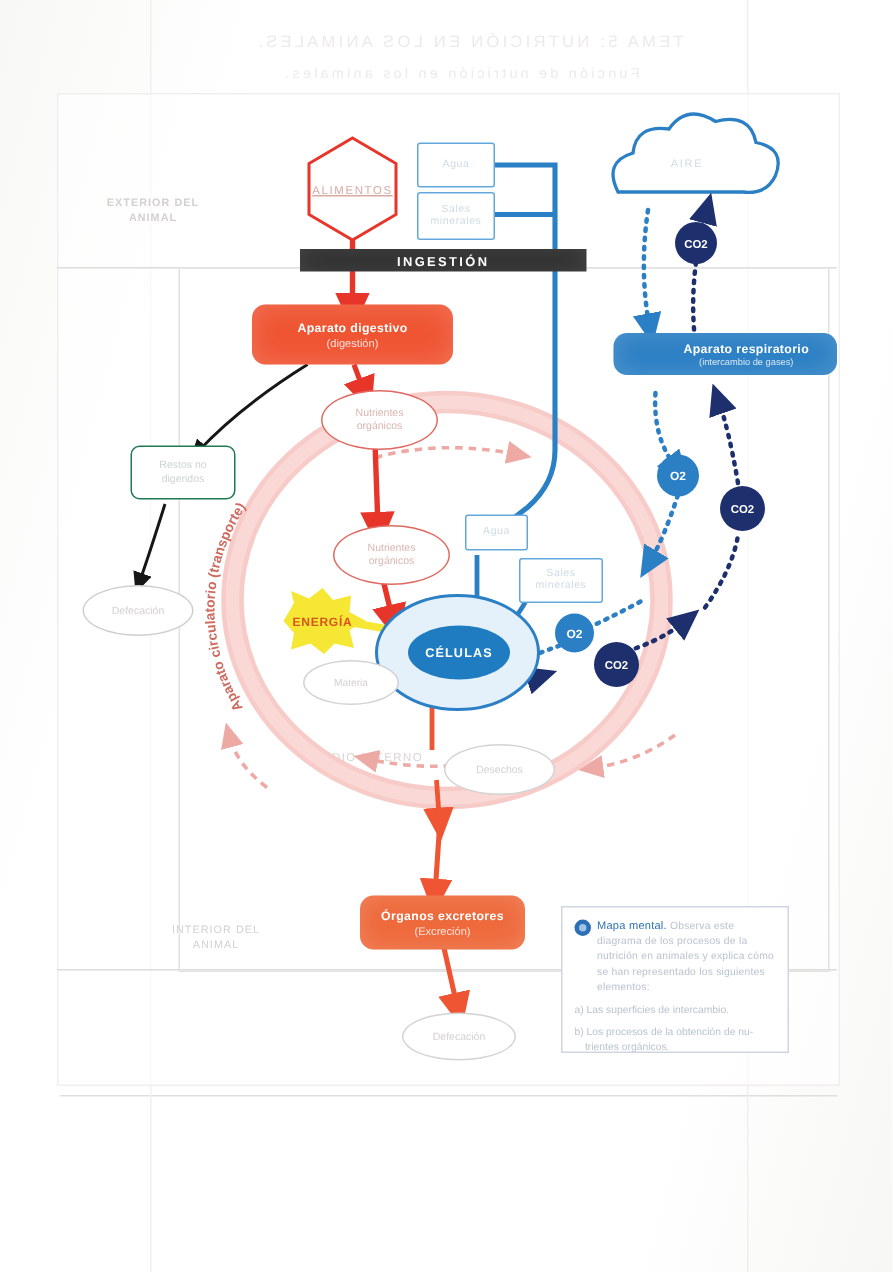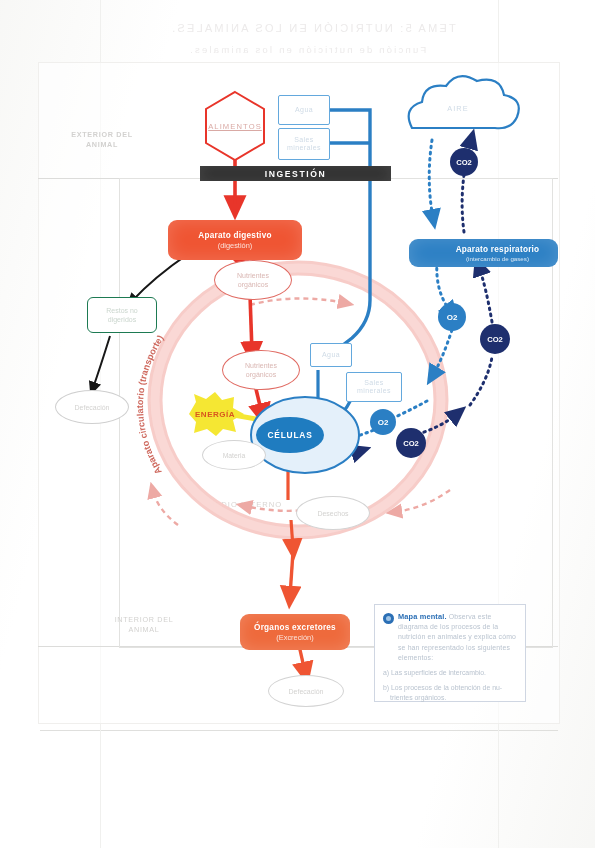--- a/index.html
+++ b/index.html
@@ -38,21 +38,21 @@
         border-radius:2px;background:#fff;color:#cfdbe6;font-size:7px;
         display:flex;align-items:center;justify-content:center;text-align:center;
         line-height:8.5px;letter-spacing:.4px;}
 
   .blackbar{position:absolute;background:#2e2e2e;color:#ffffff;font-size:8.6px;
         font-weight:bold;letter-spacing:1.6px;display:flex;align-items:center;
         justify-content:center;
         box-shadow:inset 0 0 14px rgba(255,255,255,.12);}
 
   .roundbox{position:absolute;border-radius:9px;display:flex;flex-direction:column;
-        align-items:center;justify-content:center;color:#fff;text-align:center;margin-top:17px;}
+        align-items:center;justify-content:center;color:#fff;text-align:center;}
   .roundbox .t1{font-size:8.2px;font-weight:bold;letter-spacing:.25px;}
   .roundbox .t2{font-size:7.4px;opacity:.82;margin-top:1px;}
 
   .ellipse{position:absolute;border-radius:50%;display:flex;flex-direction:column;
         align-items:center;justify-content:center;text-align:center;background:#fff;}
 
   .circ{position:absolute;border-radius:50%;display:flex;align-items:center;
         justify-content:center;color:#fff;font-weight:bold;}
 
   .greenbox{position:absolute;box-sizing:border-box;border:1.8px solid #1d7a52;
@@ -61,21 +61,21 @@
         line-height:9px;}
 
   
   .card{position:absolute;box-sizing:border-box;border:1px solid #cfd6e2;
         background:#fff;padding:7px 8px 6px 8px;}
   .card .hdr{display:flex;align-items:flex-start;gap:4px;}
   .bullet-ic{width:11px;height:11px;border-radius:50%;background:#2b6fb5;
         flex:0 0 auto;margin-top:.5px;position:relative;}
   .bullet-ic:after{content:"";position:absolute;left:3px;top:3px;width:5px;height:5px;
         border-radius:50%;background:#9fc4e6;}
-  .card .strong{color:#2b6fb5;font-weight:bold;font-size:7.4px;}
+  .card .strong{color:#2b6fb5;font-weight:normal;font-size:7.4px;}
   .card .body{color:#b9c3cf;font-size:6.9px;line-height:10.2px;letter-spacing:.15px;}
   .card .item{color:#b9c3cf;font-size:6.9px;line-height:10.2px;margin-top:5px;}
   .card .item .ind{display:block;padding-left:7px;}
 
   .cellnucleus{position:absolute;border-radius:50%;background:#1f7cc0;color:#fff;
         display:flex;align-items:center;justify-content:center;font-weight:bold;
         font-size:8.4px;letter-spacing:.8px;}
 
   svg.layer{position:absolute;left:0;top:0;width:595px;height:848px;
         pointer-events:none;}
@@ -238,21 +238,21 @@
       <polygon points="5,22 12,10 10,2 22,7 31,0 38,8 50,5 49,16 60,22 49,28 52,40 39,37 32,44 23,37 10,41 12,30" fill="#f5e733"></polygon>
     </svg>
     <div style="position:absolute;left:0;top:0;width:62px;height:44px;display:flex;
                 align-items:center;justify-content:center;color:#d8551f;font-size:8px;
                 font-weight:bold;letter-spacing:.5px;">ENERGÍA</div>
   </div>
 
   <div class="ellipse" style="left:202px;top:440px;width:62px;height:28px;border:1.1px solid #d3d3d3;
               color:#d3d2d0;font-size:6.8px;">Materia</div>
 
-  <div class="cellnucleus" style="left:256px;top:417px;width:68px;height:36px;text-align:center;">CÉLULAS</div>
+  <div class="cellnucleus" style="left:272px;top:417px;width:68px;height:36px;text-align:center;">CÉLULAS</div>
 
   <div class="bluebox" style="left:310px;top:343px;width:42px;height:24px;border-width:1.3px;">Agua</div>
   <div class="bluebox" style="left:346px;top:372px;width:56px;height:30px;border-width:1.3px;white-space:pre-line;">Sales
 minerales</div>
 
   <div class="circ" style="left:450px;top:148px;width:28px;height:28px;background:#1e2f6e;font-size:7.6px;">
     <span>CO2</span>
   </div>
   <div class="circ" style="left:438px;top:303px;width:28px;height:28px;background:#2b7fc4;font-size:8px;">
     <span>O2</span>

